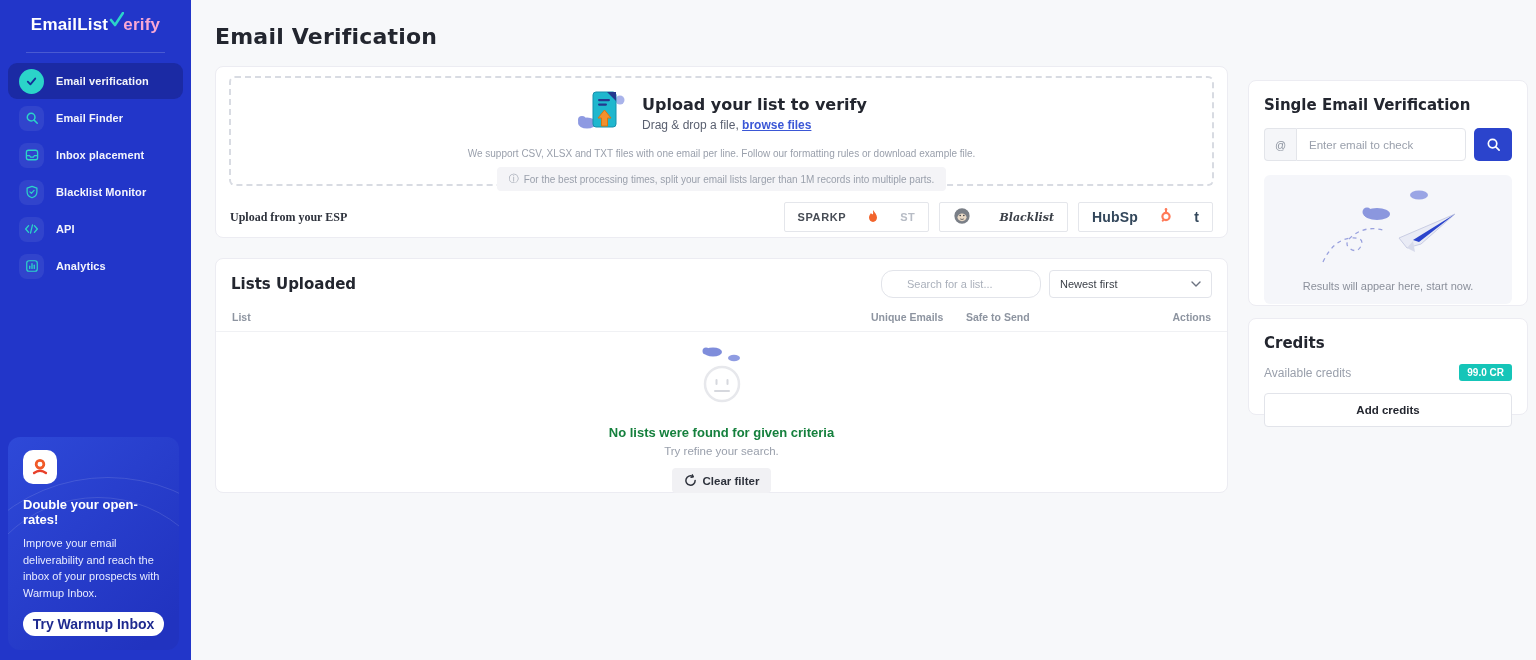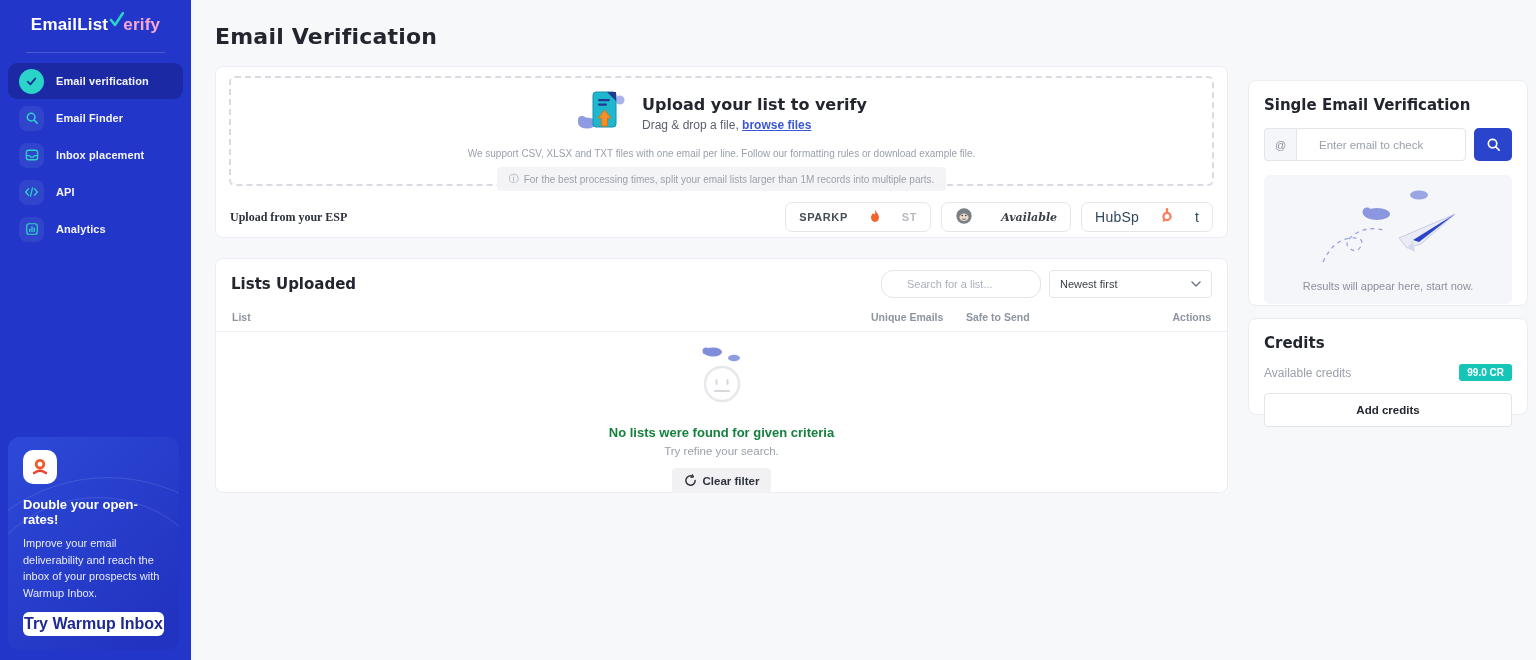--- a/index.html
+++ b/index.html
@@ -22,22 +22,22 @@
   .nav-label { color:rgba(255,255,255,.95); font-size:11px; font-weight:700; letter-spacing:.1px; }
 
   .promo { position:absolute; left:8px; bottom:10px; width:171px; border-radius:12px; padding:13px 15px 14px 15px;
            background:linear-gradient(135deg,#2e49d8 0%, #2133c0 90%); overflow:hidden; }
   .promo .arc { position:absolute; border:1px solid rgba(255,255,255,.12); border-radius:50%; }
   .arc1 { width:260px; height:260px; left:-40px; top:60px; }
   .arc2 { width:340px; height:340px; left:-70px; top:40px; }
   .promo-icon { width:34px; height:34px; background:#ffffff; border-radius:10px; display:flex; align-items:center; justify-content:center; position:relative; }
   .promo-title { color:#ffffff; font-size:13px; font-weight:800; margin-top:13px; position:relative; }
   .promo-body { color:#e7ebff; font-size:11px; line-height:1.5; margin-top:8px; position:relative; }
-  .promo-btn { position:relative; margin-top:11px; width:100%; height:24px; background:#ffffff; border:none; border-radius:6px;
-               color:#1e2a8f; font-size:16px; font-weight:800; font-family:inherit; cursor:pointer; }
+  .promo-btn { position:relative; margin-top:11px; width:100%; height:24px; background:#ffffff; border:none; border-radius:12px;
+               color:#1e2a8f; font-size:14px; font-weight:800; font-family:inherit; cursor:pointer; }
 
   
   .page-title { position:absolute; left:215px; top:24px; font-size:22px; font-weight:800; color:#23262f; letter-spacing:.2px; font-family:"DejaVu Sans","Liberation Sans",sans-serif; }
 
   
   .card { position:absolute; background:#ffffff; border:1px solid #ececf2; border-radius:8px; }
   .upload-card { left:215px; top:66px; width:1013px; height:172px; }
   .lists-card  { left:215px; top:258px; width:1013px; height:235px; }
   .sev-card    { left:1248px; top:80px;  width:280px; height:226px; padding:15px; }
   .credits-card{ left:1248px; top:318px; width:280px; height:97px;  padding:15px; }
@@ -48,26 +48,26 @@
   .dz-row { display:flex; align-items:center; gap:14px; }
   .dz-texts { display:flex; flex-direction:column; }
   .dz-title { font-size:16px; font-weight:800; color:#23262f; font-family:"DejaVu Sans","Liberation Sans",sans-serif; }
   .dz-sub { font-size:12px; color:#5a6070; margin-top:4px; }
   .dz-sub a { color:#3b57d6; font-weight:600; }
   .dz-support { font-size:10px; color:#9aa0ac; margin-top:11px; }
   .dz-chip { margin-top:8px; background:#f4f4f7; border-radius:4px; padding:5px 12px; font-size:10px; color:#9aa0ac; display:flex; gap:5px; align-items:center; }
   .esp-row { position:absolute; left:14px; right:14px; top:128px; height:44px; display:flex; align-items:center; }
   .esp-label { font-size:12px; font-weight:800; color:#2e323c;font-family:Liberation Serif, serif; }
   .esp-btns { margin-left:auto; display:flex; gap:10px; }
-  .esp-btn { height:30px; background:#ffffff; border:1px solid #e4e6eb; border-radius:7px; display:flex; align-items:center; justify-content:center;
+  .esp-btn { height:30px; background:#ffffff; border:1px solid #e4e6eb; border-radius:2px; display:flex; align-items:center; justify-content:center;
              padding:0 13px; cursor:pointer; font-family:inherit;gap:22px; }
   .sp-a { font-size:11px; font-weight:800; letter-spacing:.6px; color:#474c55; }
   .sp-b { font-size:11px; font-weight:800; letter-spacing:.6px; color:#b7bcc5; }
   .mc-name { font-size:11px; font-style:italic; font-weight:600; color:#3a3f47; font-family:"DejaVu Serif","Liberation Serif",serif; margin-left:6px; }
-  .hs-a,.hs-b { font-size:14px; font-weight:400; color:#33475b; letter-spacing:.2px;text-align:right; }
+  .hs-a,.hs-b { font-size:14px; font-weight:700; color:#33475b; letter-spacing:.2px;text-align:right; }
 
   
   .lists-head { display:flex; align-items:center; padding:11px 15px 0 15px; }
   .lists-title { font-size:15px; font-weight:800; color:#23262f; font-family:"DejaVu Sans","Liberation Sans",sans-serif; }
   .list-search { margin-left:auto; width:160px; height:28px; border:1px solid #e2e4ea; border-radius:12px; padding:0 25px;
                  font-size:11px; color:#444; font-family:inherit; outline:none; }
   .list-search::placeholder { color:#aab0bb; }
   .sort-select { margin-left:8px; width:163px; height:28px; border:1px solid #e2e4ea; border-radius:4px; display:flex; align-items:center;
                  padding:0 10px; font-size:11px; color:#3a3f47; cursor:pointer; }
   .sort-select svg { margin-left:auto; }
@@ -78,21 +78,21 @@
   .empty-title { font-size:13px; font-weight:700; color:#15803d; margin-top:13px; }
   .empty-sub { font-size:11.5px; color:#9aa0ac; margin-top:5px; }
   .clear-btn { margin-top:11px; height:25px; background:#f1f1f4; border:none; border-radius:4px; padding:0 12px;
                display:flex; align-items:center; gap:6px; font-size:11.5px; font-weight:800; color:#2e323c; font-family:inherit; cursor:pointer; }
 
   
   .sev-title { font-size:15px; font-weight:800; color:#23262f; font-family:"DejaVu Sans","Liberation Sans",sans-serif; }
   .sev-row { display:flex; align-items:stretch; margin-top:14px; height:33px; }
   .sev-prefix { width:32px; background:#f5f6f9; border:1px solid #e3e5ea; border-right:none; border-radius:4px 0 0 4px;
                 display:flex; align-items:center; justify-content:center; font-size:11px; color:#8d94a0; }
-  .sev-input { flex:1; border:1px solid #e3e5ea; border-radius:0 4px 4px 0; padding:0 22px; font-size:11.5px; color:#444;
+  .sev-input { flex:1; border:1px solid #e3e5ea; border-radius:0 4px 4px 0; padding:0 12px; font-size:11.5px; color:#444;
                font-family:inherit; outline:none; min-width:0; }
   .sev-input::placeholder { color:#9aa0ac; }
   .sev-btn { width:38px; margin-left:8px; background:#2b44cc; border:none; border-radius:5px; display:flex; align-items:center; justify-content:center; cursor:pointer; }
   .sev-results { margin-top:14px; height:129px; background:#f5f6fa; border-radius:6px; display:flex; flex-direction:column; align-items:center; justify-content:flex-end; padding-bottom:12px; }
   .sev-hint { font-size:11px; color:#8b909b; margin-top:6px; }
 
   
   .credits-title { font-size:15px; font-weight:800; color:#23262f; font-family:"DejaVu Sans","Liberation Sans",sans-serif; }
   .credits-row { display:flex; align-items:center; margin-top:12px; }
   .credits-label { font-size:12px; color:#9aa0ac; }
@@ -134,20 +134,29 @@
         <span class="nav-label">Email Finder</span>
       </div>
       <div class="nav-item">
         <span class="icon-box">
           <svg width="14" height="14" viewBox="0 0 16 16">
               <rect x="1.6" y="2.6" width="12.8" height="10.8" rx="2.4" stroke="#2bd4c9" stroke-width="1.5" fill="none"></rect>
               <path d="M1.8 8.6 h3.4 l1.2 1.8 h3.2 l1.2 -1.8 h3.4" stroke="#2bd4c9" stroke-width="1.4" fill="none" stroke-linejoin="round"></path>
             </svg>
         </span>
         <span class="nav-label">Inbox placement</span>
+      </div>
+      <div class="nav-item">
+        <span class="icon-box">
+          <svg width="14" height="14" viewBox="0 0 16 16">
+              <path d="M8 1.6 L13.6 3.6 V8 C13.6 11.4 11.2 13.6 8 14.6 C4.8 13.6 2.4 11.4 2.4 8 V3.6 Z" stroke="#2bd4c9" stroke-width="1.4" fill="none" stroke-linejoin="round"></path>
+              <path d="M5.6 7.8 L7.3 9.5 L10.4 6.2" stroke="#2bd4c9" stroke-width="1.4" fill="none" stroke-linecap="round" stroke-linejoin="round"></path>
+            </svg>
+        </span>
+        <span class="nav-label">Blacklist Monitor</span>
       </div>
       <div class="nav-item">
         <span class="icon-box">
           <svg width="15" height="12" viewBox="0 0 18 14">
               <path d="M5.5 3 L2 7 L5.5 11" stroke="#2bd4c9" stroke-width="1.6" fill="none" stroke-linecap="round" stroke-linejoin="round"></path>
               <path d="M12.5 3 L16 7 L12.5 11" stroke="#2bd4c9" stroke-width="1.6" fill="none" stroke-linecap="round" stroke-linejoin="round"></path>
               <line x1="10.2" y1="2" x2="7.8" y2="12" stroke="#2bd4c9" stroke-width="1.5" stroke-linecap="round"></line>
             </svg>
         </span>
         <span class="nav-label">API</span>
@@ -225,21 +234,21 @@
         <button class="esp-btn">
           <span><svg width="18" height="18" viewBox="0 0 20 20">
                 <circle cx="10" cy="10" r="8.5" fill="#7a7f87"></circle>
                 <circle cx="4.5" cy="7" r="2" fill="#7a7f87"></circle>
                 <circle cx="15.5" cy="7" r="2" fill="#7a7f87"></circle>
                 <ellipse cx="10" cy="11.5" rx="5" ry="4.2" fill="#e9d9c6"></ellipse>
                 <circle cx="8" cy="9.5" r=".9" fill="#3a3f47"></circle>
                 <circle cx="12" cy="9.5" r=".9" fill="#3a3f47"></circle>
                 <path d="M8 13.2 Q10 14.6 12 13.2" stroke="#3a3f47" stroke-width=".8" fill="none"></path>
               </svg></span>
-          <span class="mc-name">Available</span>
+          <span class="mc-name">Blacklist</span>
         </button>
         <button class="esp-btn">
           <span class="hs-a">HubSp</span>
             <span><svg width="12" height="15" viewBox="0 0 12 15">
                 <circle cx="6" cy="8.5" r="3.6" stroke="#ff7a59" stroke-width="2.2" fill="none"></circle>
                 <line x1="6" y1="1" x2="6" y2="4.4" stroke="#ff7a59" stroke-width="2"></line>
                 <circle cx="6" cy="1.4" r="1.3" fill="#ff7a59"></circle>
                 <line x1="2.2" y1="13.4" x2="3.9" y2="11.4" stroke="#ff7a59" stroke-width="1.8"></line>
               </svg></span>
             <span class="hs-b">t</span>

